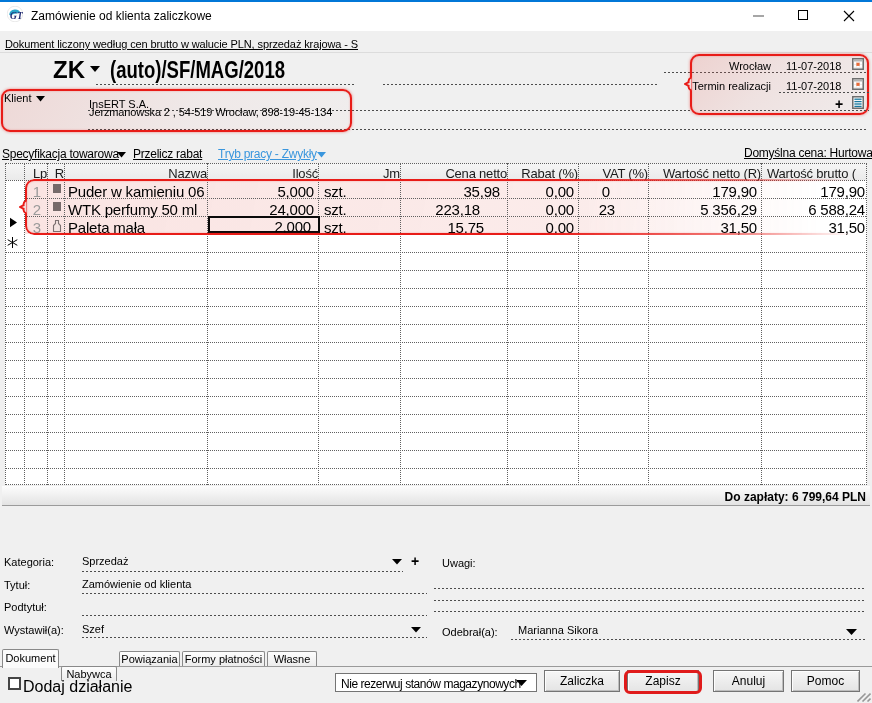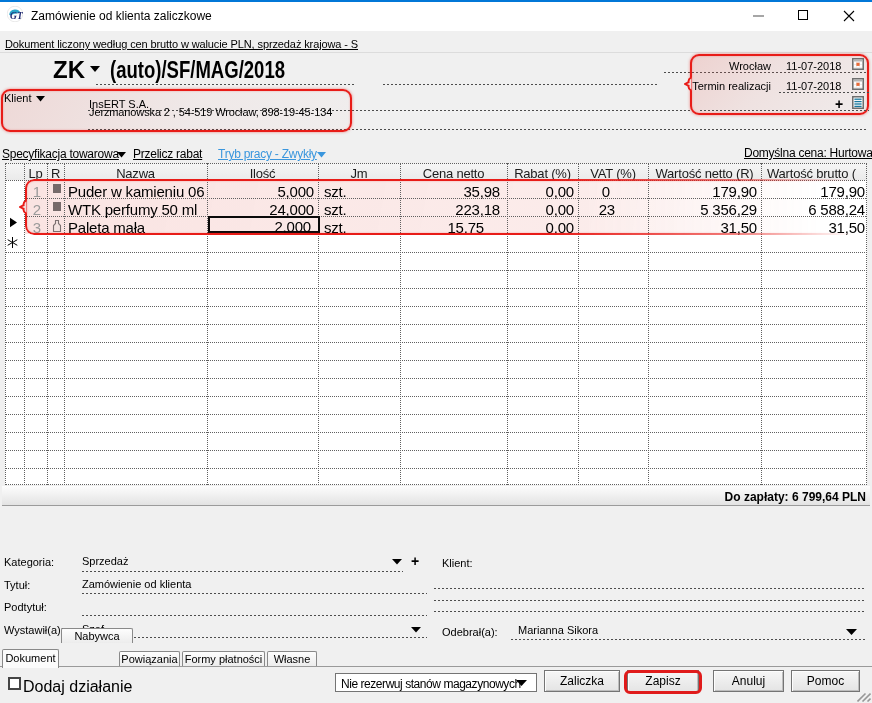--- a/index.html
+++ b/index.html
@@ -1,21 +1,21 @@
 <!DOCTYPE html>
 <html><head><meta charset="utf-8"><style>
 *{margin:0;padding:0;box-sizing:border-box}
 html,body{width:872px;height:703px}
 body{font-family:"Liberation Sans",sans-serif;background:#f0f0f0;position:relative;overflow:hidden;font-size:11px;color:#000}
 .abs{position:absolute;white-space:nowrap}
 .doth{position:absolute;border-top:1px dotted #606060;height:0}
 .fldh{position:absolute;height:1px;background:repeating-linear-gradient(90deg,#4c4c4c 0 2px,transparent 2px 4px)}
 .dotv{position:absolute;border-left:1px dotted #606060;width:0}
 .lnk{text-decoration:underline}
-.hdrcell{position:absolute;white-space:nowrap;top:166px;text-align:center;font-size:13px;letter-spacing:-0.2px;color:#1a1a1a}
+.hdrcell{position:absolute;white-space:nowrap;top:166px;text-align:right;font-size:13px;letter-spacing:-0.2px;color:#1a1a1a}
 .cellr{position:absolute;white-space:nowrap;text-align:right;font-size:15px;letter-spacing:-0.2px}
 .celll{position:absolute;white-space:nowrap;text-align:left;font-size:15px;letter-spacing:-0.2px}
 .lbl{position:absolute;font-size:11px;white-space:nowrap}
 .tab{position:absolute;border:1px solid #898989;border-bottom:none;background:linear-gradient(#fdfdfd,#ececec);text-align:center;font-size:11px;border-radius:2px 2px 0 0}
 .btn{position:absolute;width:76px;height:23px;border:1px solid #747474;background:linear-gradient(#f6f6f6,#e4e4e4);box-shadow:inset 1px 1px 0 #fdfdfd,inset -1px -1px 0 #bdbdbd;text-align:center;font-size:12px;line-height:21px}
 .redbox{position:absolute;border:2px solid #e81c18;border-radius:9px;box-shadow:0 0 3px rgba(232,30,24,.55),inset 0 0 2px rgba(232,30,24,.35)}
 </style></head><body>
 
 <div class="abs" style="left:0;top:0;width:872px;height:31px;background:#fff;border-top:2px solid #0177d7"></div>
 <svg class="abs" style="left:7px;top:6px" width="16" height="16" viewBox="0 0 16 16">
@@ -172,21 +172,21 @@
   </svg>
 <div class="celll" style="left:68px;top:183px">Puder w kamieniu 06</div>
 <div class="celll" style="left:68px;top:201px">WTK perfumy 50 ml</div>
 <div class="celll" style="left:68px;top:219px">Paleta mała</div>
 <div class="cellr" style="left:207px;top:183px;width:107px">5,000</div>
 <div class="cellr" style="left:207px;top:201px;width:107px">24,000</div>
 <div class="celll" style="left:324px;top:183px">szt.</div>
 <div class="celll" style="left:324px;top:201px">szt.</div>
 <div class="celll" style="left:324px;top:219px">szt.</div>
 <div class="cellr" style="left:400px;top:183px;width:100px">35,98</div>
-<div class="cellr" style="left:400px;top:201px;width:100px">223,18</div>
+<div class="cellr" style="left:380px;top:201px;width:100px">223,18</div>
 <div class="cellr" style="left:384px;top:219px;width:100px">15,75</div>
 <div class="cellr" style="left:507px;top:183px;width:67px">0,00</div>
 <div class="cellr" style="left:507px;top:201px;width:67px">0,00</div>
 <div class="cellr" style="left:507px;top:219px;width:67px">0,00</div>
 <div class="cellr" style="left:578px;top:183px;width:32px">0</div>
 <div class="cellr" style="left:578px;top:201px;width:37px">23</div>
 <div class="cellr" style="left:648px;top:183px;width:109px">179,90</div>
 <div class="cellr" style="left:648px;top:201px;width:109px">5 356,29</div>
 <div class="cellr" style="left:648px;top:219px;width:109px">31,50</div>
 <div class="cellr" style="left:761px;top:183px;width:104px">179,90</div>
@@ -226,33 +226,33 @@
 <div class="lbl" style="left:82px;top:578px">Zamówienie od klienta</div>
 <div class="fldh" style="left:82px;top:593px;width:345px"></div>
 <div class="lbl" style="left:4px;top:601px">Podtytuł:</div>
 <div class="fldh" style="left:82px;top:615px;width:345px"></div>
 <div class="lbl" style="left:4px;top:624px">Wystawił(a):</div>
 <div class="lbl" style="left:82px;top:623px">Szef</div>
 <svg class="abs" style="left:411px;top:627px" width="10" height="6" viewBox="0 0 10 6">
     <path d="M0 0 L10 0 L5 5.5 Z" fill="#000"></path>
   </svg>
 <div class="fldh" style="left:82px;top:637px;width:345px"></div>
-<div class="lbl" style="left:442px;top:557px">Klient:</div>
+<div class="lbl" style="left:442px;top:557px">Uwagi:</div>
 <div class="fldh" style="left:434px;top:588px;width:432px"></div>
 <div class="fldh" style="left:434px;top:600px;width:432px"></div>
 <div class="fldh" style="left:434px;top:611px;width:432px"></div>
 <div class="lbl" style="left:442px;top:626px">Odebrał(a):</div>
 <div class="lbl" style="left:518px;top:624px">Marianna Sikora</div>
 <svg class="abs" style="left:846px;top:629px" width="11" height="7" viewBox="0 0 11 7">
     <path d="M0 0 L11 0 L5.5 6 Z" fill="#000"></path>
   </svg>
 <div class="fldh" style="left:511px;top:639px;width:355px"></div>
 
 <div class="abs" style="left:0;top:666px;width:872px;border-top:1px solid #9a9a9a"></div>
-<div class="tab" style="left:61px;top:628px;width:72px;height:15px;line-height:15px">Nabywca</div>
+<div class="tab" style="left:61px;top:666px;width:56px;height:15px;line-height:15px">Nabywca</div>
 <div class="tab" style="left:119px;top:651px;width:61px;height:15px;line-height:15px">Powiązania</div>
 <div class="tab" style="left:182px;top:651px;width:83px;height:15px;line-height:15px">Formy płatności</div>
 <div class="tab" style="left:267px;top:651px;width:50px;height:15px;line-height:15px">Własne</div>
 <div class="tab" style="left:2px;top:649px;width:57px;height:19px;line-height:17px;background:#fbfbfb;border-radius:2px 2px 0 0">Dokument</div>
 
 <div class="abs" style="left:8px;top:677px;width:13px;height:13px;border:2px solid #454545;background:#fff"></div>
 <div class="abs" style="left:23px;top:678px;font-size:16px">Dodaj działanie</div>
 <div class="abs" style="left:335px;top:673px;width:202px;height:19px;border:1px solid #747474;background:#fff"></div>
 <div class="abs" style="left:341px;top:677px;font-size:12px;letter-spacing:-0.45px">Nie rezerwuj stanów magazynowych</div>
 <svg class="abs" style="left:516px;top:680px" width="11" height="7" viewBox="0 0 11 7">

